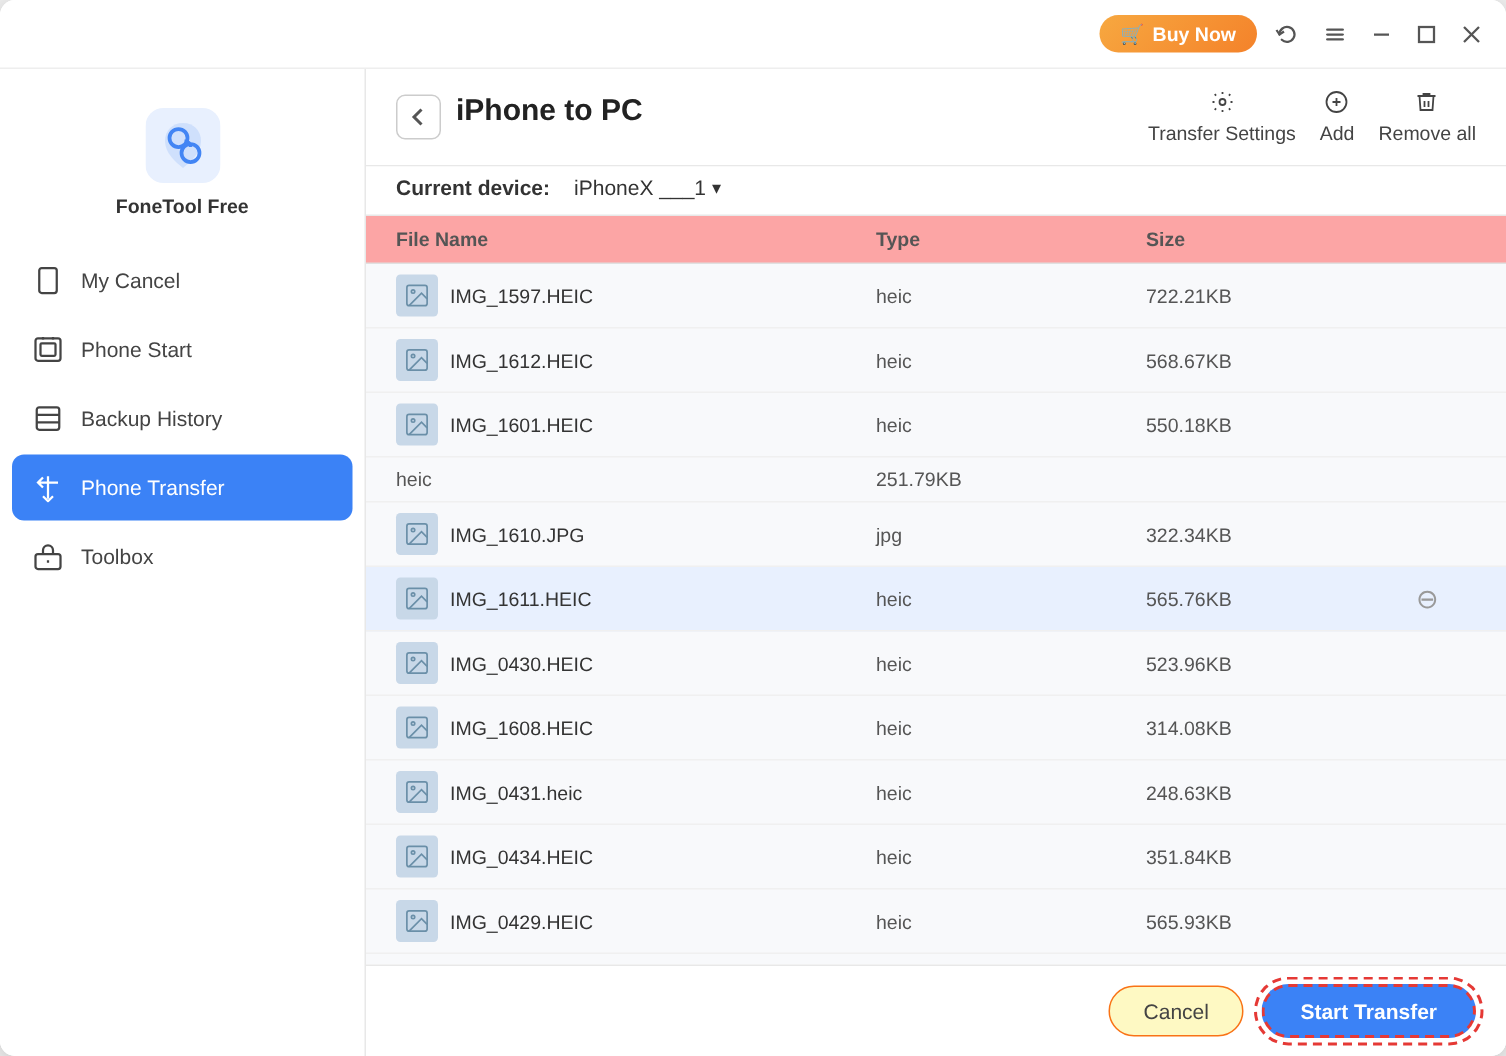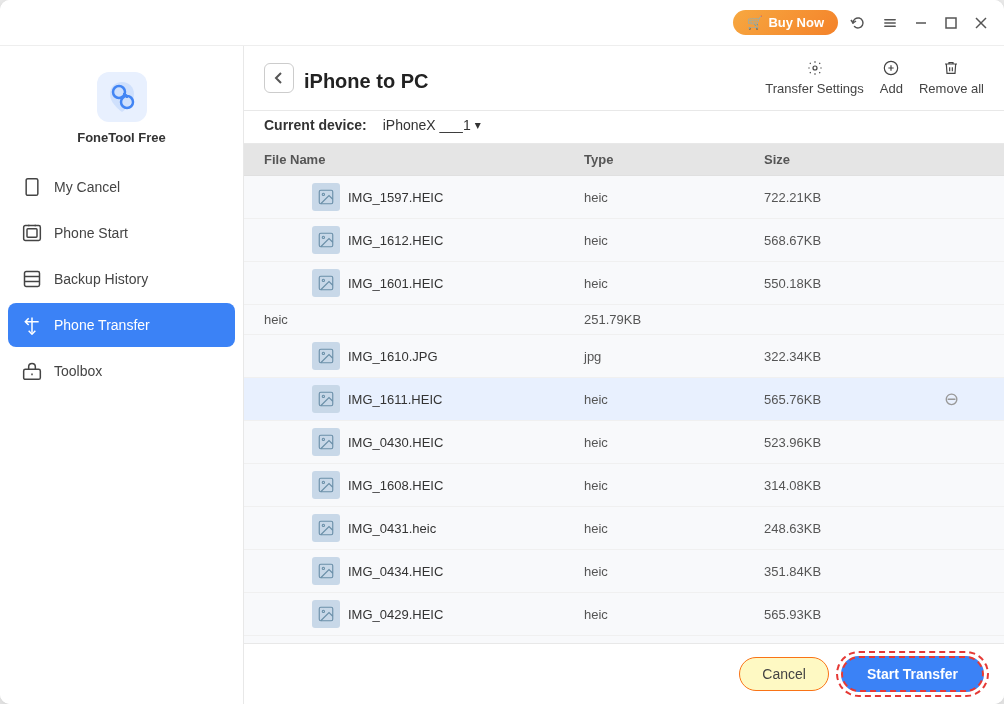--- a/index.html
+++ b/index.html
@@ -125,21 +125,21 @@
     .content-header {
       background: #fff;
       padding: 14px 20px;
       border-bottom: 1px solid #e8e8e8;
       display: flex;
       align-items: center;
       justify-content: space-between;
     }
     .page-title-area {
       display: flex;
-      align-items: flex-end;
+      align-items: flex-start;
       gap: 10px;
     }
     .back-btn {
       width: 30px;
       height: 30px;
       border: 1.5px solid #ccc;
       border-radius: 6px;
       background: #fff;
       cursor: pointer;
       display: flex;
@@ -193,21 +193,21 @@
     .file-table-container {
       flex: 1;
       overflow: hidden;
       display: flex;
       flex-direction: column;
       padding: 0;
     }
     .table-header {
       display: grid;
       grid-template-columns: 1fr 180px 180px 40px;
-      background: #e5e5e5;
+      background: #fca5a5;
       border-bottom: 1px solid #e0e0e0;
       padding: 8px 20px;
     }
     .table-header-cell {
       font-size: 13px;
       font-weight: 600;
       color: #555;
     }
     .table-body {
       flex: 1;
@@ -224,21 +224,20 @@
       border-bottom: 1px solid #f0f0f0;
       cursor: pointer;
     }
     .table-row.selected { background: #e8f0fe; }
     .file-name-cell {
       display: flex;
       align-items: center;
       gap: 8px;
       font-size: 13px;
       color: #333;
-      margin-left: 48px;
     }
     .file-icon {
       width: 28px;
       height: 28px;
       background: #c8d8e8;
       border-radius: 3px;
       display: flex;
       align-items: center;
       justify-content: center;
       flex-shrink: 0;

